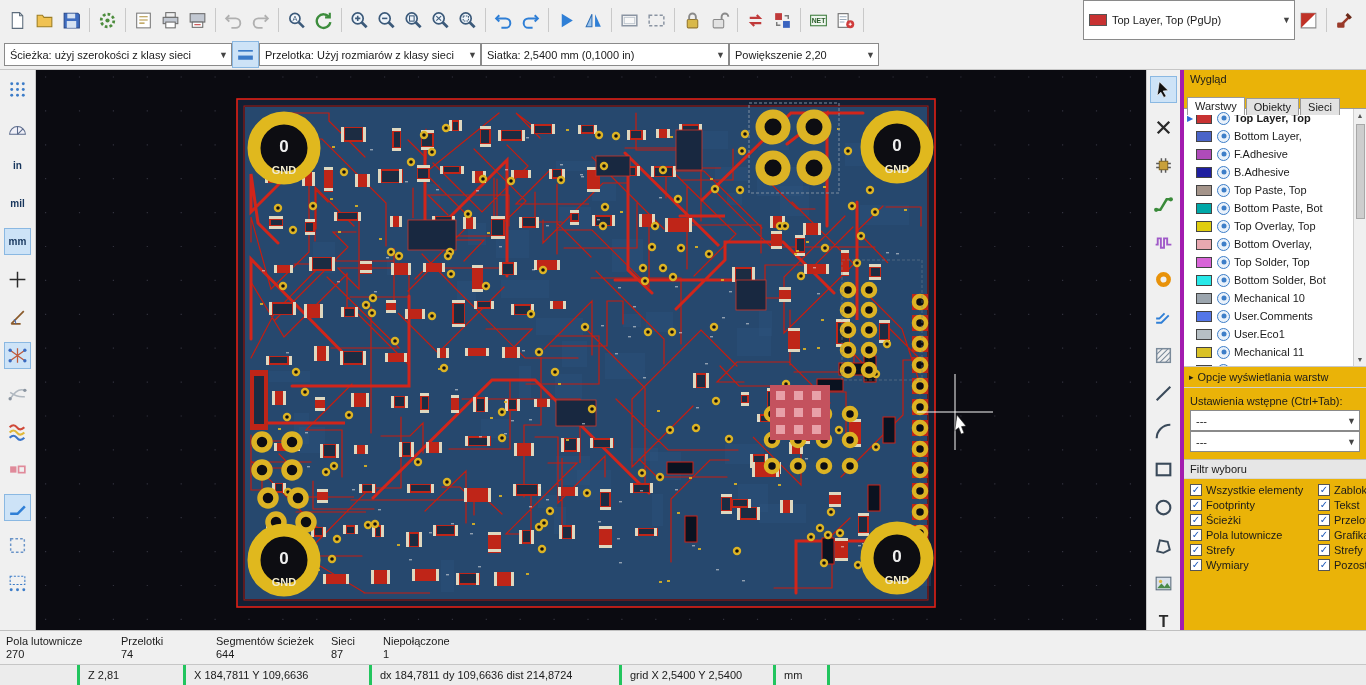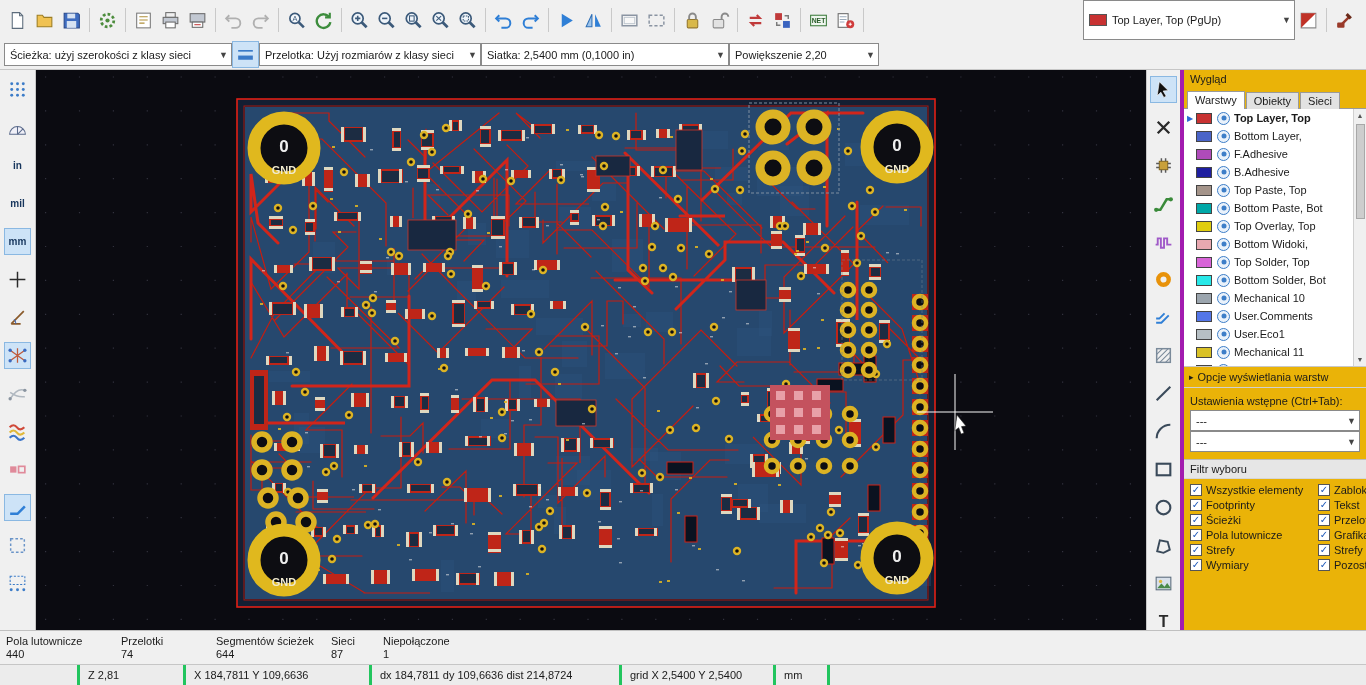--- a/index.html
+++ b/index.html
@@ -22,21 +22,21 @@
 .mid{height:560px;display:flex;flex:none}
 .vtool{width:36px;background:#f0f0f0;display:flex;flex-direction:column;align-items:center;padding-top:6px;gap:11px;flex:none}
 .leftbar{border-right:1px solid #c8c8c8}
 .rightbar{border-left:1px solid #c8c8c8;width:34px}
 .canvas{width:1110px;position:relative;background:#0b0b11;overflow:hidden;flex:none}
 .canvas svg{display:block;width:1110px;height:560px}
 
 .panel{width:186px;background:#eab308;border-left:4px solid #a21caf;display:flex;flex-direction:column;overflow:hidden;flex:none}
 .ptitle{padding:3px 6px;flex:none}
 .tabs{display:flex;align-items:flex-end;padding:0 3px;border-bottom:1px solid #9a9a9a;height:21px;flex:none}
-.tab{padding:2px 7px;background:#e2e2e2;border:1px solid #9a9a9a;border-bottom:none;margin-right:1px;position:relative;top:1px}
+.tab{padding:2px 7px;background:#e2e2e2;border:1px solid #9a9a9a;border-bottom:none;margin-right:1px;position:relative;top:7px}
 .tab.active{background:#fff;padding-bottom:3px}
 .llwrap{display:flex;height:258px;background:#fff;border-bottom:1px solid #c8c8c8;flex:none}
 .llist{flex:1;overflow:hidden}
 .lrow{display:flex;align-items:center;height:18px;padding-left:3px}
 .lrow .arr{width:9px;color:#2a6ad4;font-size:8px;flex:none}
 .lsw{width:16px;height:11px;border:1px solid #444;flex:none}
 .eye{width:13px;height:13px;border-radius:50%;border:1.5px solid #3d7ec8;margin:0 4px 0 5px;position:relative;flex:none;background:#eaf2fb}
 .eye i{position:absolute;left:50%;top:50%;width:5px;height:5px;border-radius:50%;background:#3d7ec8;transform:translate(-50%,-50%)}
 .lname{white-space:nowrap;overflow:hidden;font-size:11px}
 .scrollv{width:13px;background:#f0f0f0;border-left:1px solid #d0d0d0;display:flex;flex-direction:column;align-items:center;font-size:7px;color:#555;flex:none}
@@ -1421,21 +1421,21 @@
                 <i></i>
               </span>
               <span class="lname">Top Overlay, Top</span>
             </div>
             <div class="lrow">
               <span class="arr"></span>
               <span class="lsw" style="background: rgb(232, 168, 176);"></span>
               <span class="eye">
                 <i></i>
               </span>
-              <span class="lname">Bottom Widoki,</span>
+              <span class="lname">Bottom Overlay,</span>
             </div>
             <div class="lrow">
               <span class="arr"></span>
               <span class="lsw" style="background: rgb(216, 100, 216);"></span>
               <span class="eye">
                 <i></i>
               </span>
               <span class="lname">Top Solder, Top</span>
             </div>
             <div class="lrow">
@@ -1555,21 +1555,21 @@
             <span class="cb">✓</span>
             <span>Pozost</span>
           </div>
         </div>
     </div>
   </div>
 
   <div class="st1">
     <div class="stat" style="width:115px">
       <span>Pola lutownicze</span>
-      <span>440</span>
+      <span>270</span>
     </div>
     <div class="stat" style="width:95px">
       <span>Przelotki</span>
       <span>74</span>
     </div>
     <div class="stat" style="width:115px">
       <span>Segmentów ścieżek</span>
       <span>644</span>
     </div>
     <div class="stat" style="width:52px">

